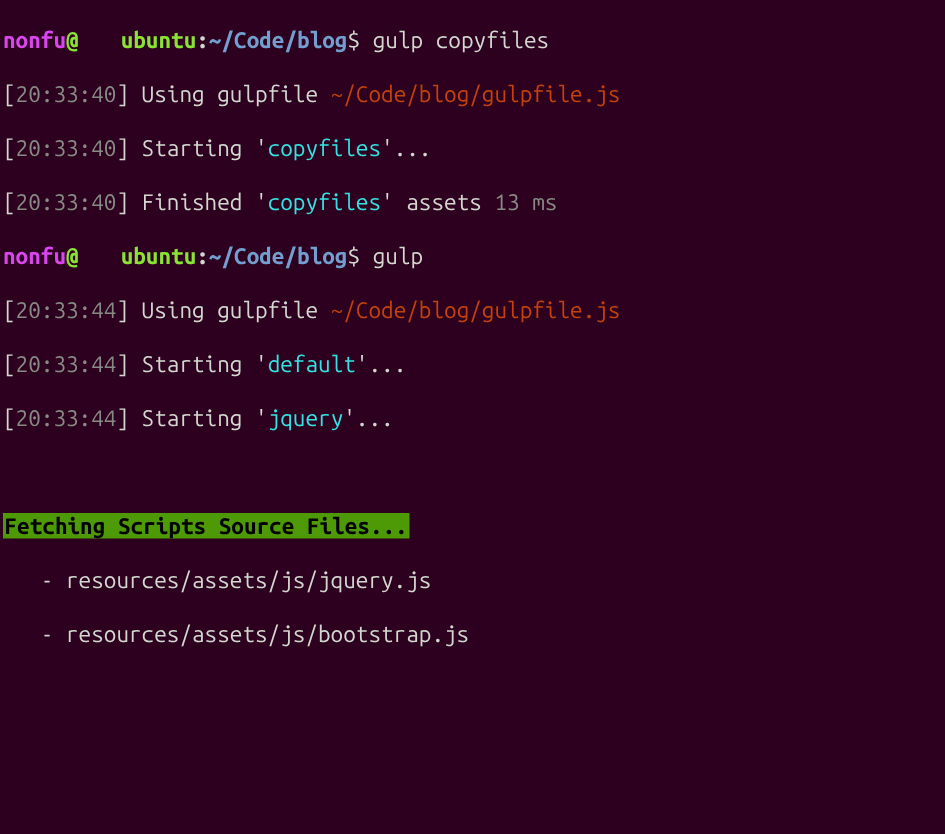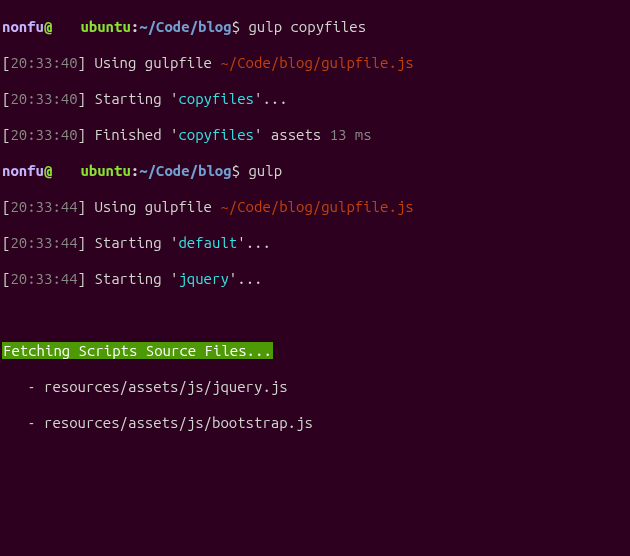--- a/index.html
+++ b/index.html
@@ -12,37 +12,37 @@
     line-height: 18px;
     width: 630px;
     height: 556px;
     overflow: hidden;
   }
   #terminal {
     padding: 0 2px;
     white-space: pre;
   }
   .line { display: block; }
-  .user { color: #c4b5fd; font-weight: bold; }
+  .user { color: #d946ef; font-weight: bold; }
   .at   { color: #8ae234; font-weight: bold; }
   .host { color: #8ae234; font-weight: bold; padding-left: 28px; }
   .colon{ color: #d3d7cf; font-weight: bold; }
   .path { color: #729fcf; font-weight: bold; margin-top: 44px; }
   .dollar{ color: #d3d7cf; }
   .cmd  { color: #d3d7cf; }
   .bracket { color: #d3d7cf; }
   .time { color: #888a85; }
   .txt  { color: #d3d7cf; }
   .file { color: #c2410c; }
   .task-cyan  { color: #34e2e2; }
   .dim  { color: #888a85; }
   .hlgreen {
     background: #4e9a06;
-    color: #ffffff;
-    font-weight: normal;
+    color: #000000;
+    font-weight: bold;
     padding: 0 1px;
   }
 </style>
 </head>
 <body>
 
 <div id="terminal">
 <span class="line"><span class="user">nonfu</span><span class="at">@</span><span class="host">ubuntu</span><span class="colon">:</span><span class="path">~/Code/blog</span><span class="dollar">$ </span><span class="cmd">gulp copyfiles</span></span>
 <span class="line"><span class="bracket">[</span><span class="time">20:33:40</span><span class="bracket">]</span><span class="txt"> Using gulpfile </span><span class="file">~/Code/blog/gulpfile.js</span></span>
 <span class="line"><span class="bracket">[</span><span class="time">20:33:40</span><span class="bracket">]</span><span class="txt"> Starting '</span><span class="task-cyan">copyfiles</span><span class="txt">'...</span></span>

